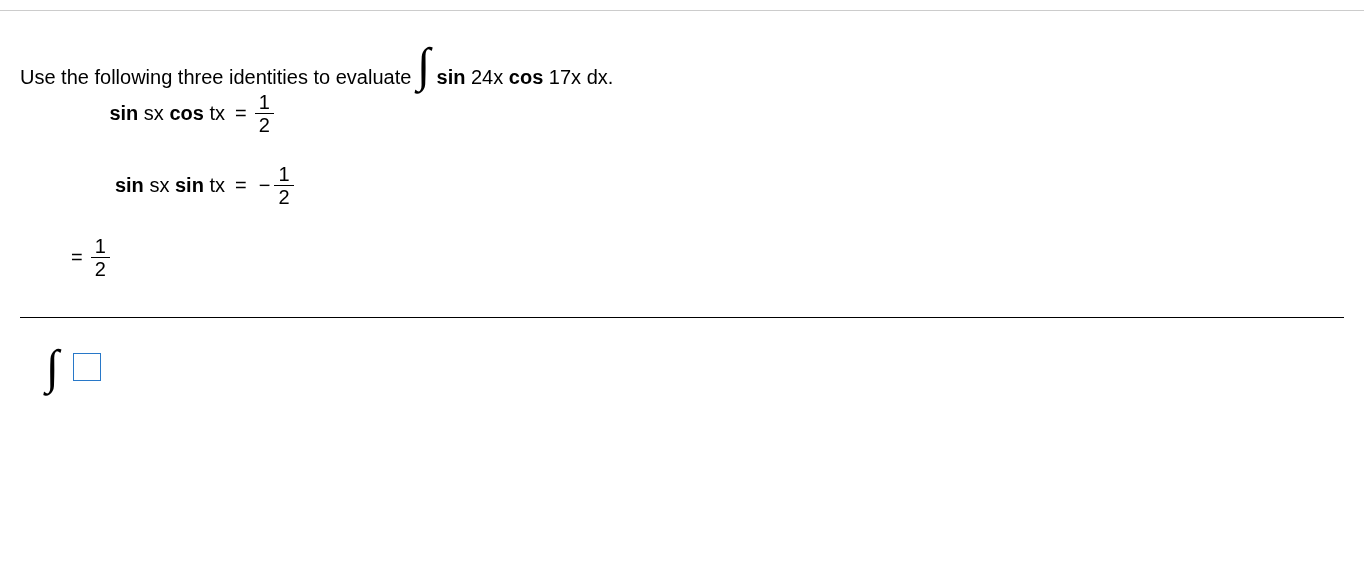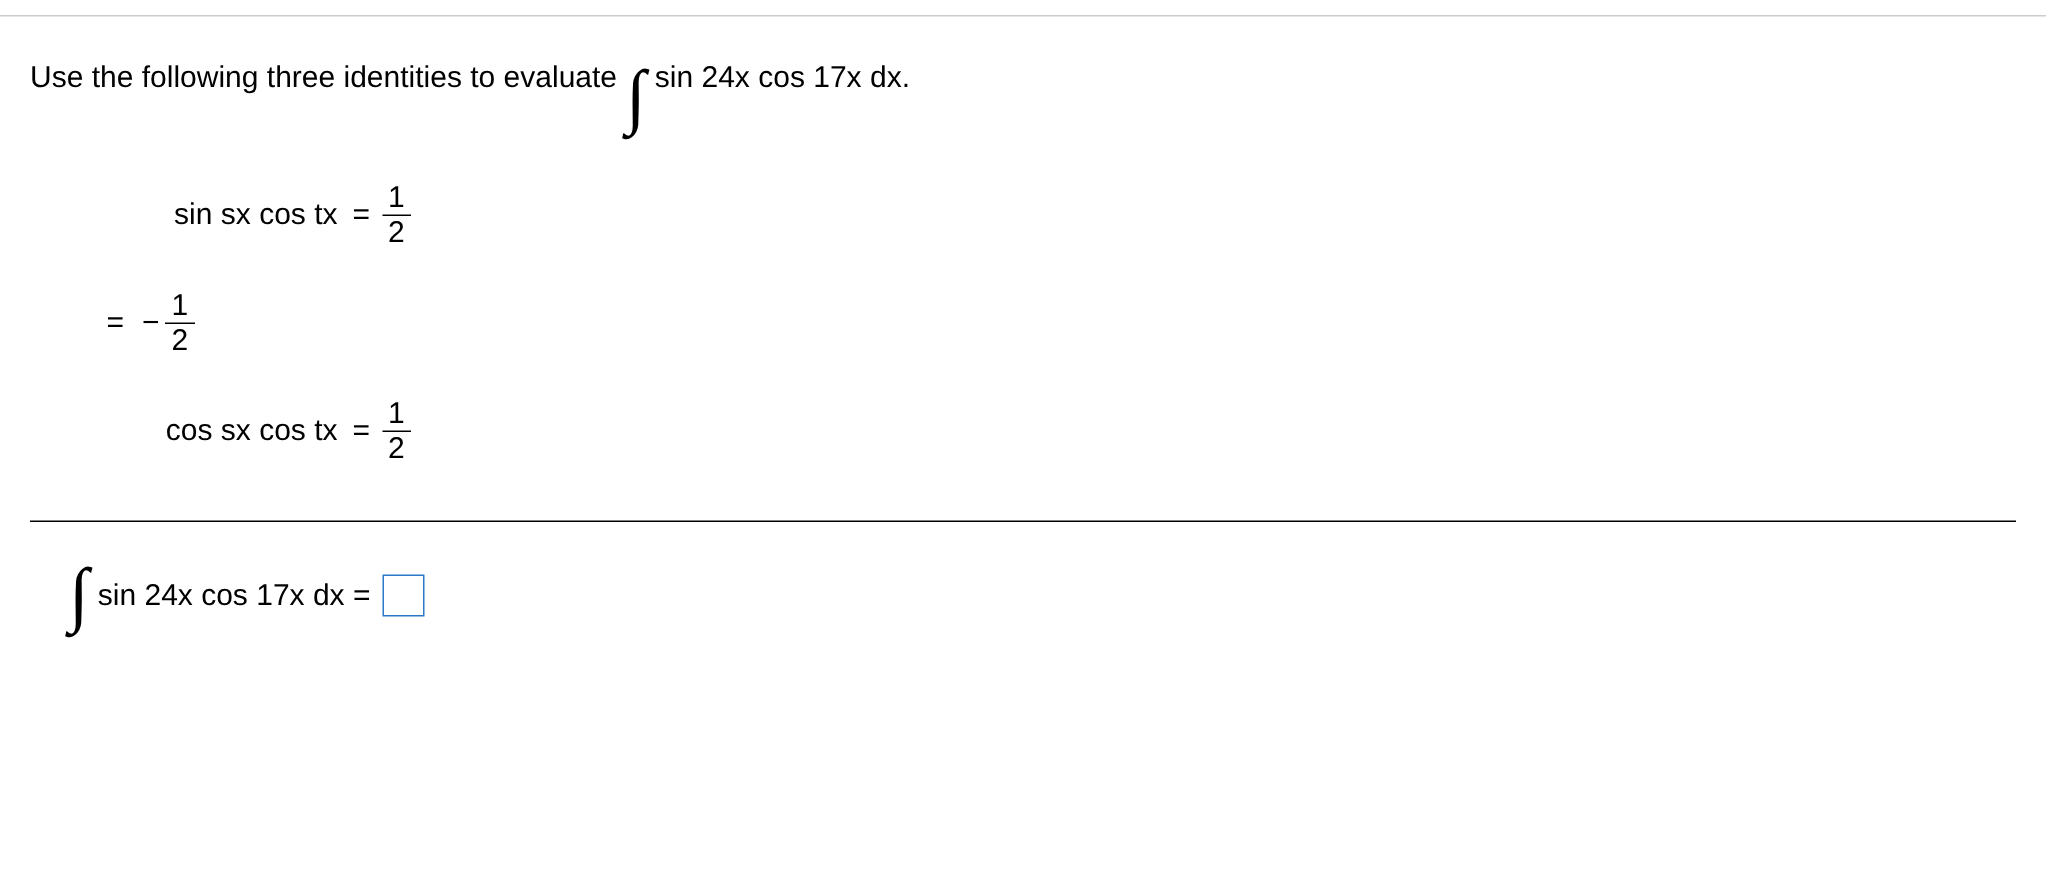--- a/index.html
+++ b/index.html
@@ -20,34 +20,33 @@
       border-top: 1px solid #ccc;
       width: 100%;
       height: 0;
       margin-top: 10px;
     }
     .content {
       padding: 30px 20px 20px 20px;
     }
     .prompt-line {
       display: flex;
-      align-items: flex-start;
+      align-items: flex-end;
       flex-wrap: nowrap;
-      margin-bottom: 30px;
     }
     .integral-sym {
       font-size: 48px;
       font-family: "Times New Roman", serif;
       line-height: 1;
       margin: 0 6px;
       position: relative;
       top: 0px;
     }
     .bold {
-      font-weight: normal;
+      font-weight: bold;
     }
     .identities {
       margin-left: 45px;
       margin-bottom: 36px;
     }
     .identity-row {
       display: flex;
       align-items: center;
       margin-bottom: 24px;
       height: 48px;
@@ -136,52 +135,44 @@
         <span>tx</span>
       </span>
       <span class="eq">=</span>
       <span class="frac">
         <span class="num">1</span>
         <span class="den">2</span>
       </span>
     </div>
 
     <div class="identity-row">
+      <span class="lhs nowrap">
+        <span class="bold">sin</span>
+        <span>sx</span>
+        <span class="bold">sin</span>
+        <span>tx</span>
+      </span>
       <span class="eq">=</span>
       <span class="neg-sign">−</span>
       <span class="frac">
         <span class="num">1</span>
         <span class="den">2</span>
       </span>
     </div>
 
     <div class="identity-row">
-      <span class="lhs nowrap">
-        <span class="bold">cos</span>
-        <span>sx</span>
-        <span class="bold">cos</span>
-        <span>tx</span>
-      </span>
       <span class="eq">=</span>
       <span class="frac">
         <span class="num">1</span>
         <span class="den">2</span>
       </span>
     </div>
 
   </div>
 
   <div class="divider"></div>
 
   <div class="answer-line">
     <span class="integral-sym">∫</span>
-    <span class="nowrap">
-      <span class="bold">sin</span>
-      <span>24x</span>
-      <span class="bold">cos</span>
-      <span>17x</span>
-      <span>dx</span>
-      <span>=</span>
-    </span>
     <span class="answer-box"></span>
   </div>
 
 </div>
 
 </body></html>

